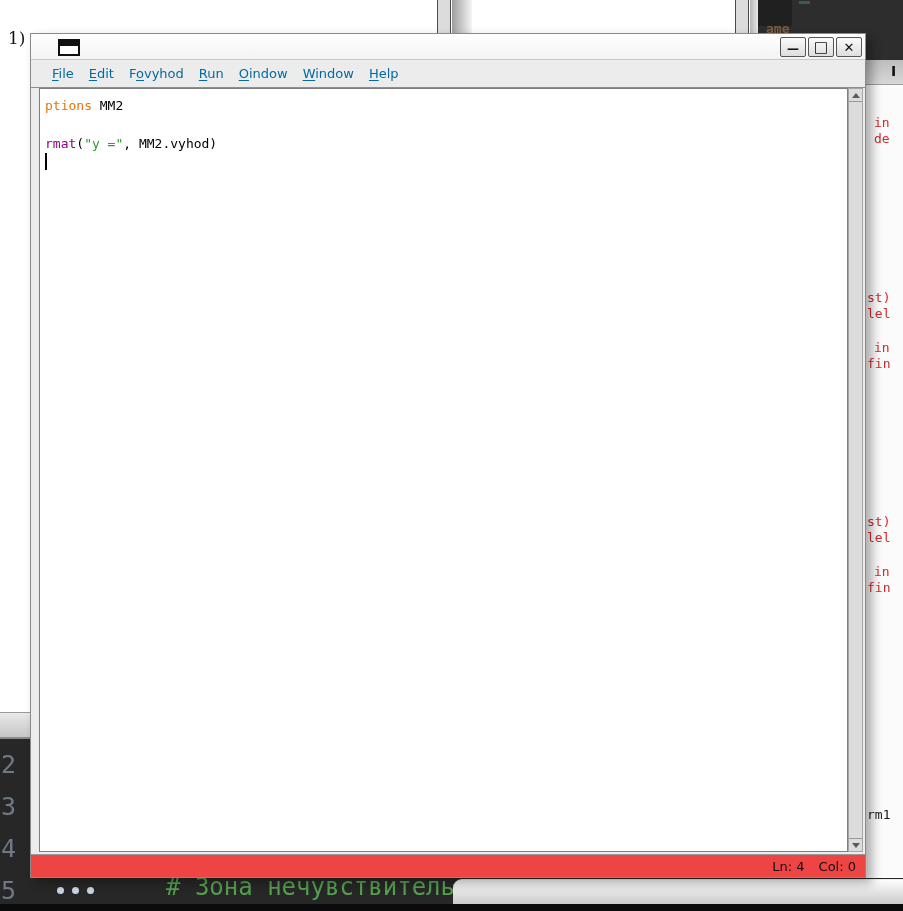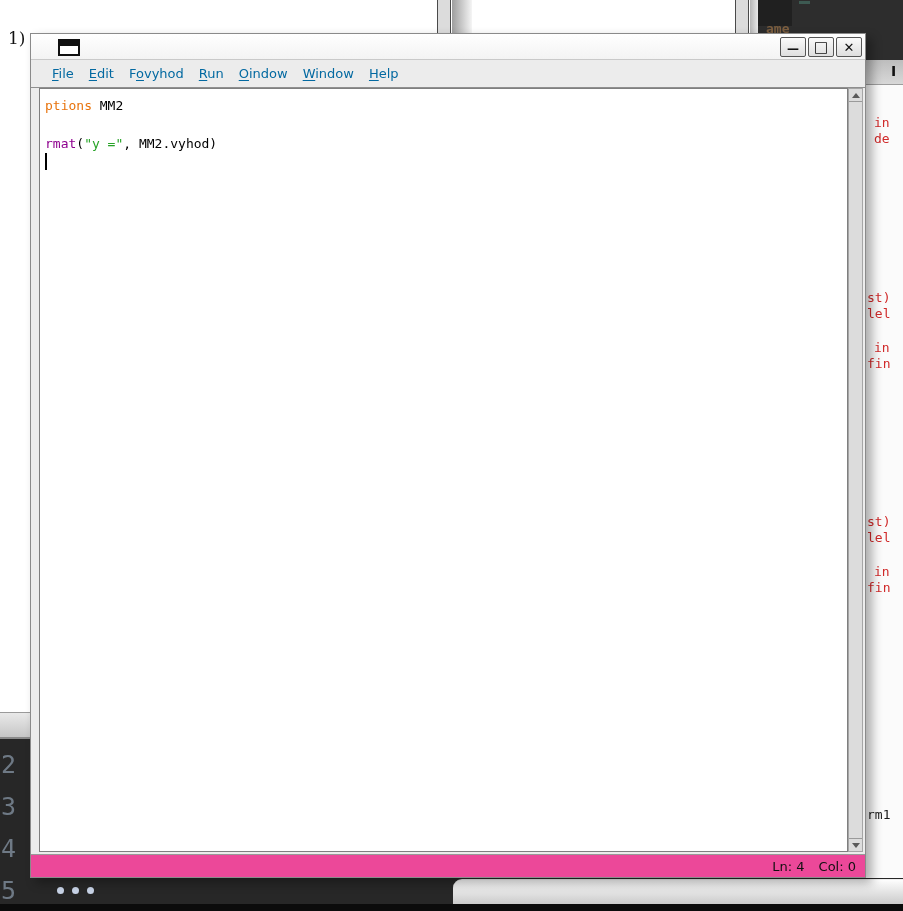--- a/index.html
+++ b/index.html
@@ -94,21 +94,21 @@
   .sb-arrow { position:absolute; left:0; width:13px; height:13px; background:#dcdcdc;
     display:flex; align-items:center; justify-content:center; }
   #sb-up { top:0; border-bottom:1px solid #9a9a9a; }
   #sb-down { bottom:0; border-top:1px solid #9a9a9a; }
   .tri-up { width:0; height:0; border-left:4px solid transparent; border-right:4px solid transparent;
     border-bottom:5px solid #5a5a5a; }
   .tri-down { width:0; height:0; border-left:4px solid transparent; border-right:4px solid transparent;
     border-top:5px solid #5a5a5a; }
   #sb-thumb { position:absolute; left:0; top:13px; bottom:13px; width:13px; background:#dcdcdc; }
 
-  #statusbar { position:absolute; left:0; right:0; bottom:0; height:23px; background:#ec4899;
+  #statusbar { position:absolute; left:0; right:0; bottom:0; height:23px; background:#ef4444;
     border-top:1px solid #999; display:flex; align-items:center; justify-content:flex-end;
     gap:14px; padding-right:9px; font-size:13px; color:#111; }
 </style>
 </head>
 <body>
 
 <div id="screen">
 
   <div id="top-strip-1" class="top-strip"></div>
   <div id="top-grad-1"></div>
@@ -142,20 +142,21 @@
 
   <div id="bg-dark-left"></div>
   <div id="bg-dark-bottom"></div>
   <span class="bg-linenum" style="top:752px;">2</span>
   <span class="bg-linenum" style="top:794px;">3</span>
   <span class="bg-linenum" style="top:836px;">4</span>
   <span class="bg-linenum" style="top:878px;">5</span>
   <div class="dot" style="left:57px;"></div>
   <div class="dot" style="left:72px;"></div>
   <div class="dot" style="left:87px;"></div>
+  <div id="bg-comment"># Зона нечувствитель</div>
   <div id="bg-gray-box"></div>
   <div id="bg-black-strip"></div>
 
   <div id="annotation">1)</div>
 
   <div id="idle-window">
 
     <div id="titlebar">
       <div id="window-icon"></div>
       <div id="win-controls">

